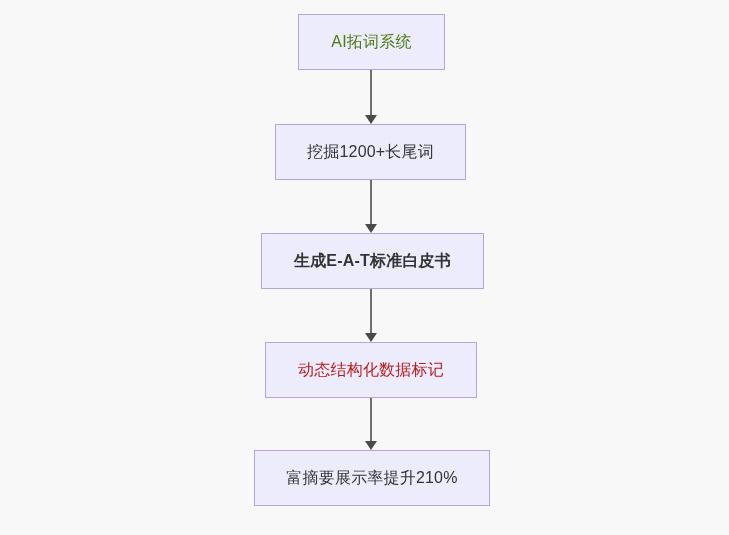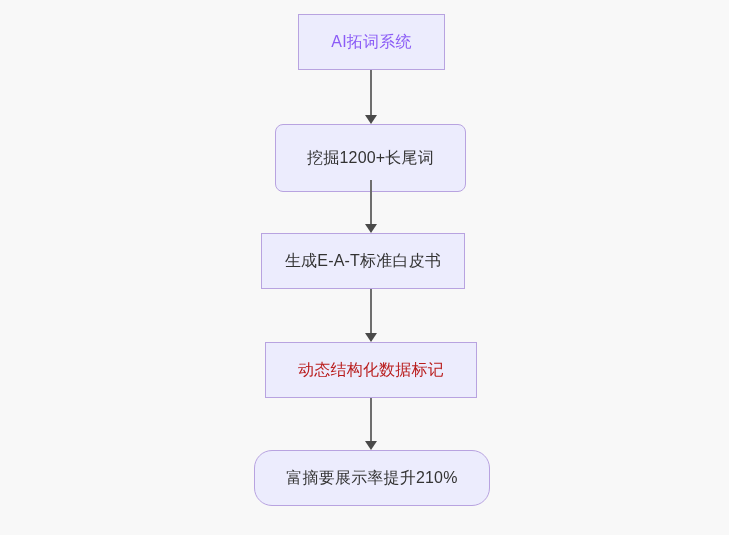--- a/index.html
+++ b/index.html
@@ -60,53 +60,53 @@
     border-right: 6px solid transparent;
     border-top: 9px solid #4a4a4a;
     transform: translateX(-6px);
   }
 </style>
 </head>
 <body style="background: rgb(248, 248, 248);">
 
 <div id="flowchart" style="width: 729px; height: 535px;">
 
-  <div class="node" style="left: 298px; top: 14px; width: 147px; height: 56px; background: rgb(236, 236, 253); border-color: rgb(184, 163, 224); color: #8b5cf6;">
+  <div class="node" style="left: 298px; top: 14px; width: 147px; height: 56px; background: rgb(236, 236, 253); border-color: rgb(184, 163, 224); color: #4d7c0f;">
     <span class="node-label">AI拓词系统</span>
   </div>
 
   <div class="edge" style="left: 371px; top: 70px; height: 54px;">
     <div class="edge-line" style="height: 46px; background: rgb(110, 110, 110);"></div>
     <div class="edge-head" style="top: 45px; border-top-color: rgb(74, 74, 74);"></div>
   </div>
 
-  <div class="node" style="left: 275px; top: 124px; width: 191px; height: 68px; background: rgb(236, 236, 253); border-color: rgb(184, 163, 224); color: rgb(51, 51, 51); border-radius: 8px;">
+  <div class="node" style="left: 275px; top: 124px; width: 191px; height: 56px; background: rgb(236, 236, 253); border-color: rgb(184, 163, 224); color: rgb(51, 51, 51);">
     <span class="node-label">挖掘1200+长尾词</span>
   </div>
 
   <div class="edge" style="left: 371px; top: 180px; height: 53px;">
     <div class="edge-line" style="height: 45px; background: rgb(110, 110, 110);"></div>
     <div class="edge-head" style="top: 44px; border-top-color: rgb(74, 74, 74);"></div>
   </div>
 
-  <div class="node" style="left: 261px; top: 233px; width: 204px; height: 56px; background: rgb(236, 236, 253); border-color: rgb(184, 163, 224); color: rgb(51, 51, 51);">
+  <div class="node" style="left: 261px; top: 233px; width: 223px; height: 56px; background: rgb(236, 236, 253); border-color: rgb(184, 163, 224); color: rgb(51, 51, 51); font-weight: bold;">
     <span class="node-label">生成E-A-T标准白皮书</span>
   </div>
 
   <div class="edge" style="left: 371px; top: 289px; height: 53px;">
     <div class="edge-line" style="height: 45px; background: rgb(110, 110, 110);"></div>
     <div class="edge-head" style="top: 44px; border-top-color: rgb(74, 74, 74);"></div>
   </div>
 
   <div class="node" style="left: 265px; top: 342px; width: 212px; height: 56px; background: rgb(236, 236, 253); border-color: rgb(184, 163, 224); color: #b91c1c;">
     <span class="node-label">动态结构化数据标记</span>
   </div>
 
   <div class="edge" style="left: 371px; top: 398px; height: 52px;">
     <div class="edge-line" style="height: 44px; background: rgb(110, 110, 110);"></div>
     <div class="edge-head" style="top: 43px; border-top-color: rgb(74, 74, 74);"></div>
   </div>
 
-  <div class="node" style="left: 254px; top: 450px; width: 236px; height: 56px; background: rgb(236, 236, 253); border-color: rgb(184, 163, 224); color: rgb(51, 51, 51); border-radius: 18px;">
+  <div class="node" style="left: 254px; top: 450px; width: 236px; height: 56px; background: rgb(236, 236, 253); border-color: rgb(184, 163, 224); color: rgb(51, 51, 51);">
     <span class="node-label">富摘要展示率提升210%</span>
   </div>
 
 </div>
 
 </body></html>

